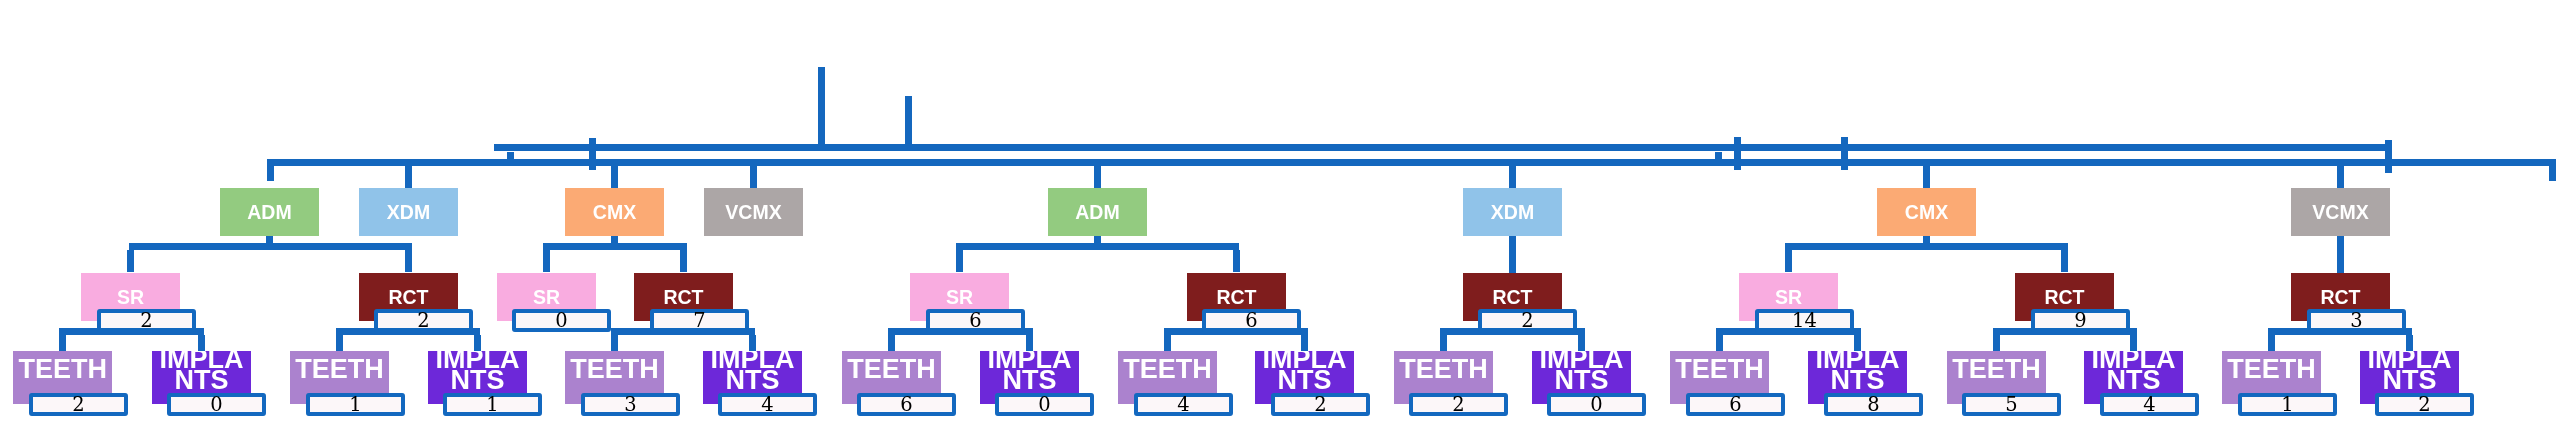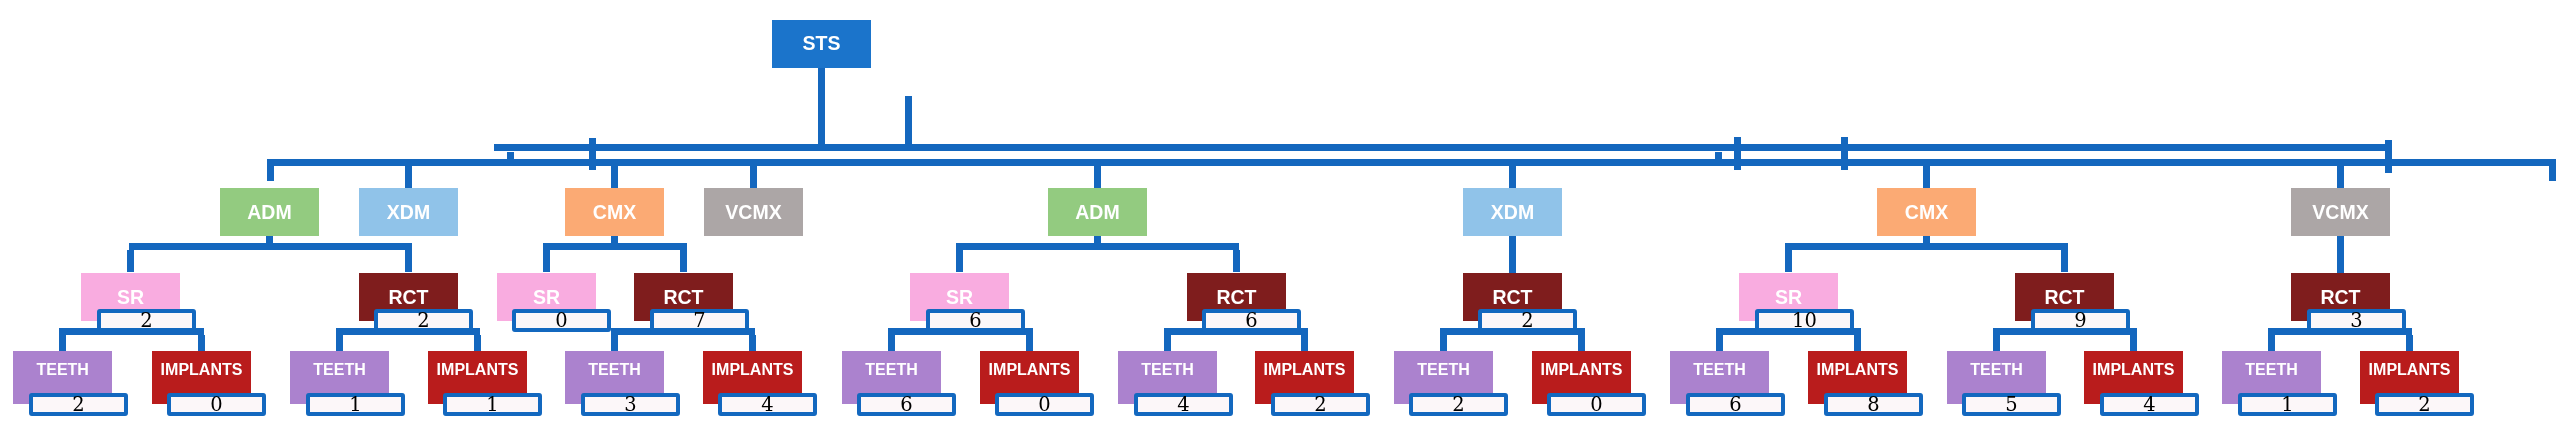--- a/index.html
+++ b/index.html
@@ -8,51 +8,48 @@
   
   .ln{position:absolute;background:#1467BE;z-index:1;}
   
   .box{position:absolute;z-index:2;width:99px;height:48px;box-sizing:border-box;
        display:flex;align-items:center;justify-content:center;text-align:center;
        color:#ffffff;font-weight:bold;font-size:19.5px;line-height:21px;overflow:hidden;}
   .l0{top:19.5px;}
   .l1{top:104px;padding:0 8px;font-size:19px;line-height:20px;word-break:break-word;}
   .l2{top:188px;}
   .l3{top:273px;}
-  .l4{top:351px;height:53px;font-size:16px;line-height:21px;padding:0 2.3px 16px 2.3px;
+  .l4{top:351px;height:53px;font-size:27px;line-height:21px;padding:0 2.3px 16px 2.3px;
       word-break:break-word;}
   
   .sts{background:#1B74CB;}
   .treatment{background:#FFC000;}
   .fgg{background:#2E7D24;}
   .adm{background:#93CB80;}
   .xdm{background:#90C3E9;}
   .cmx{background:#FBAA74;}
   .vcmx{background:#ACA6A6;}
   .sr{background:#F9ACE0;}
   .rct{background:#7f1d1d;}
   .teeth{background:#AB82CE;}
-  .implants{background:#b91c1c;}
+  .implants{background:#6d28d9;}
   
   .badge{position:absolute;z-index:3;width:99px;height:23px;box-sizing:border-box;
          background:#FCF7F9;border:4px solid #1368BF;border-radius:2.9px;
          display:flex;align-items:center;justify-content:center;overflow:visible;}
   .b3{top:309px;}
   .b4{top:393px;}
   .num{font-family:"DejaVu Serif",serif;font-weight:normal;color:#000;
        font-size:19.5px;line-height:19.5px;}
 </style>
 </head>
 <body>
 
 <div class="canvas">
 
-  <div class="box l0 sts" style="left:772px">
-    <span>STS</span>
-  </div>
 
 
   <div class="box l2 adm" style="left:220px">
     <span>ADM</span>
   </div>
   <div class="box l2 xdm" style="left:359px">
     <span>XDM</span>
   </div>
   <div class="box l2 cmx" style="left:565px">
     <span>CMX</span>
@@ -120,21 +117,21 @@
   <div class="badge b3" style="left:926px">
       <span class="num">6</span>
     </div>
   <div class="badge b3" style="left:1202px">
       <span class="num">6</span>
     </div>
   <div class="badge b3" style="left:1478px">
       <span class="num">2</span>
     </div>
   <div class="badge b3" style="left:1755px">
-      <span class="num">10</span>
+      <span class="num">14</span>
     </div>
   <div class="badge b3" style="left:2031px">
       <span class="num">9</span>
     </div>
   <div class="badge b3" style="left:2307px">
       <span class="num">3</span>
     </div>
 
   <div class="box l4 teeth" style="left:13.2px">
       <span>TEETH</span>

